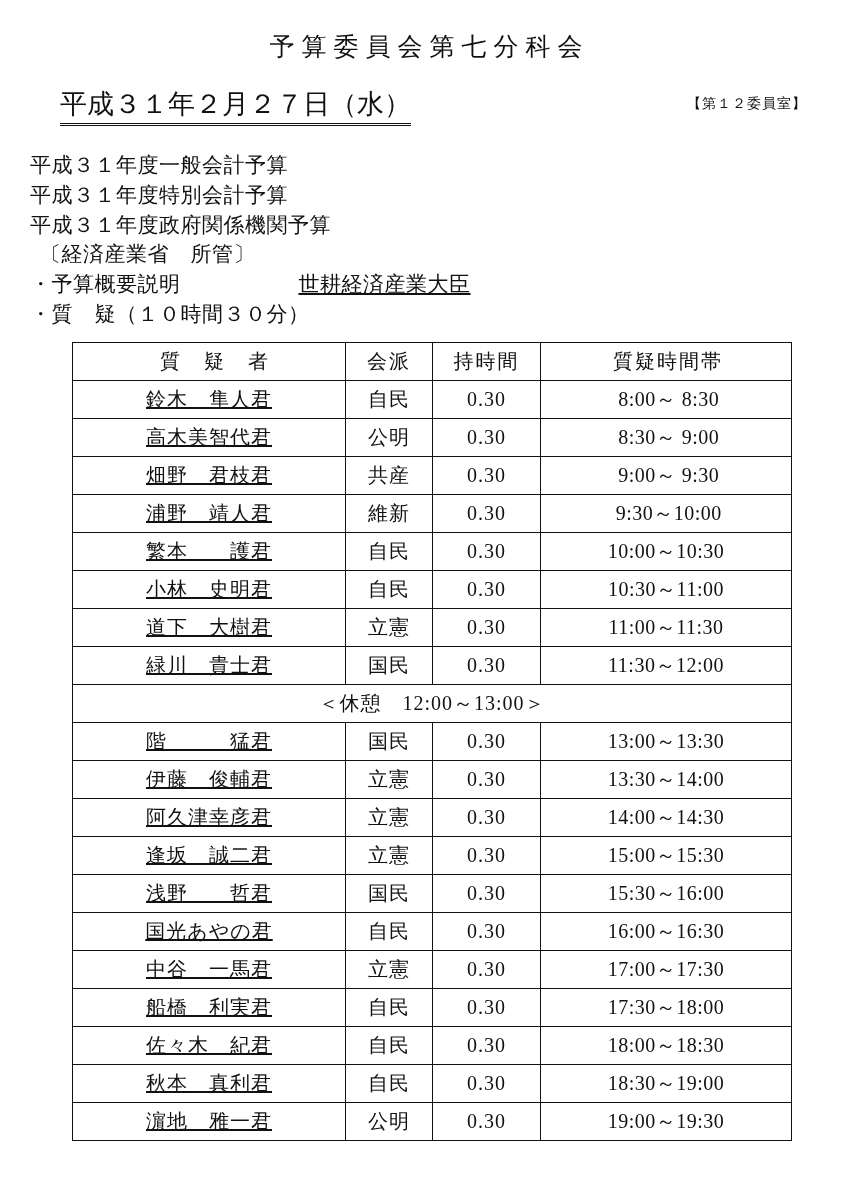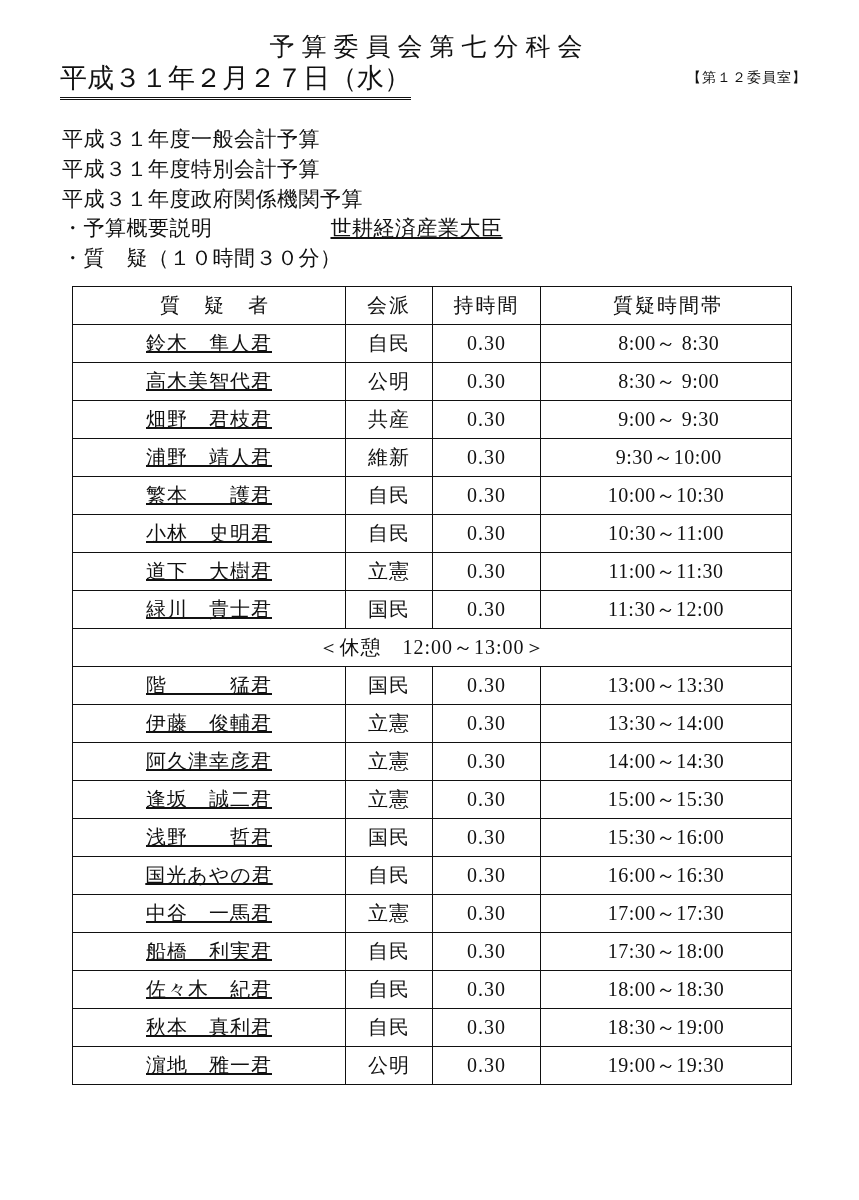--- a/index.html
+++ b/index.html
@@ -29,20 +29,21 @@
     font-size: 25px;
     letter-spacing: 7px;
     padding-top: 30px;
     white-space: pre;
     font-weight: normal;
     margin: 0;
   }
 
   .date-row {
     position: relative;
+    margin-top: 26px;
     height: 40px;
   }
   .date-line {
     position: absolute;
     left: 60px;
     top: 0;
     font-size: 27px;
     letter-spacing: 0px;
     white-space: pre;
     padding-bottom: 3px;
@@ -53,21 +54,21 @@
     position: absolute;
     right: 52px;
     top: 6px;
     font-size: 14px;
     white-space: pre;
     letter-spacing: 1px;
   }
 
   .meta-block {
     margin-top: 22px;
-    padding-left: 62px;
+    padding-left: 30px;
   }
   .meta-line {
     font-size: 21px;
     line-height: 1.42;
     white-space: pre;
     letter-spacing: 0.5px;
   }
   .meta-line.indent-1 {
     padding-left: 10px;
   }
@@ -128,20 +129,21 @@
 
   <div class="date-row">
     <div class="date-line">平成３１年２月２７日（水）</div>
     <div class="room-badge">【第１２委員室】</div>
   </div>
 
   <div class="meta-block">
     <div class="meta-line">平成３１年度一般会計予算</div>
     <div class="meta-line">平成３１年度特別会計予算</div>
     <div class="meta-line">平成３１年度政府関係機関予算</div>
+    <div class="meta-line indent-1">〔経済産業省　所管〕</div>
     <div class="meta-line"><span>・予算概要説明</span><span class="speaker-name">世耕経済産業大臣</span></div>
     <div class="meta-line">・質　疑（１０時間３０分）</div>
   </div>
 
   <div class="schedule-wrap">
     <table class="schedule">
       <colgroup>
         <col class="c-name">
           <col class="c-party">
           <col class="c-time">

